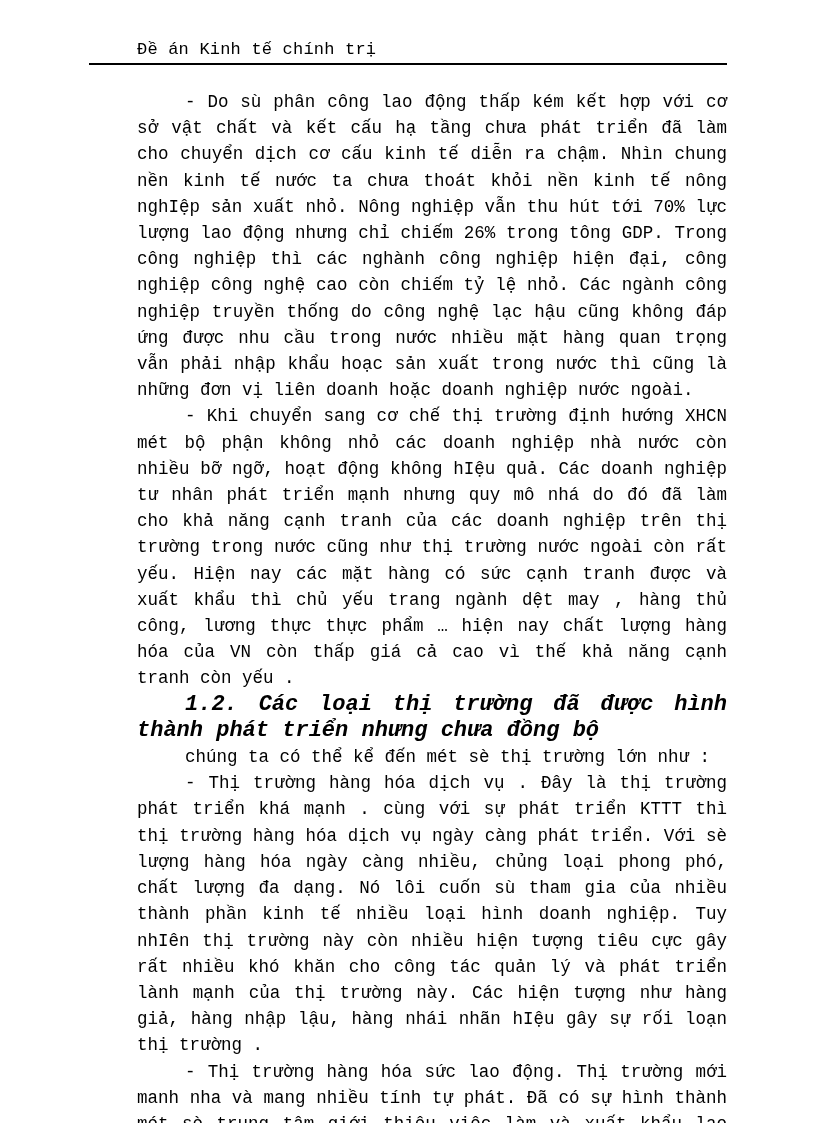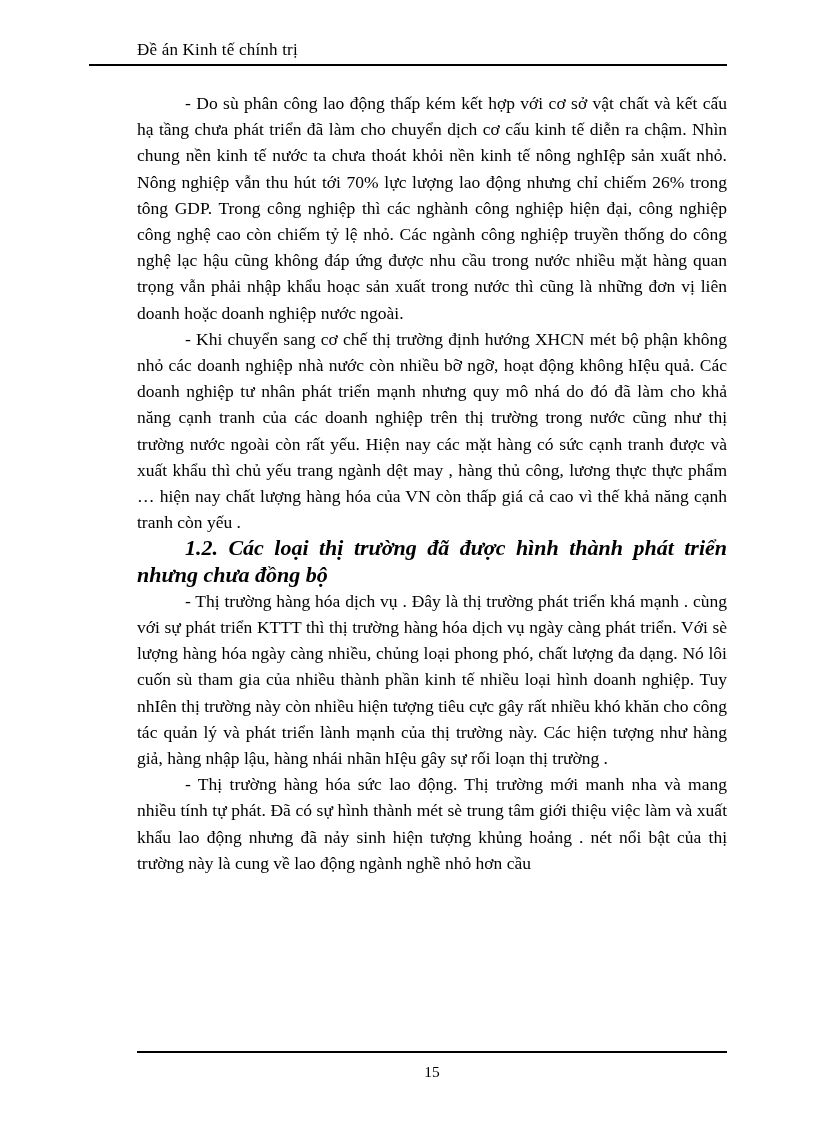--- a/index.html
+++ b/index.html
@@ -7,21 +7,21 @@
       padding: 0;
       background: #ffffff;
     }
     .page {
       position: relative;
       width: 816px;
       height: 1123px;
       margin: 0 auto;
       background: #ffffff;
       color: #000000;
-      font-family: Liberation Serif, serif;
+      font-family: Liberation Mono, monospace;
       display: flex;
       flex-direction: column;
       box-sizing: border-box;
       overflow: hidden;
     }
     .page-header {
       margin: 40px 89px 0 89px;
       border-bottom: 2px solid #000;
       padding: 0 0 4px 48px;
       font-size: 17px;
@@ -67,20 +67,21 @@
 <div class="page">
 
   <header class="page-header">
     <span>Đề án Kinh tế chính trị</span>
   </header>
 
   <main class="page-body">
     <p class="para">- Do sù phân công lao động thấp kém kết hợp với cơ sở vật chất và kết cấu hạ tầng chưa phát triển đã làm cho chuyển dịch cơ cấu kinh tế diễn ra chậm. Nhìn chung nền kinh tế nước ta chưa thoát khỏi nền kinh tế nông nghIệp sản xuất nhỏ. Nông nghiệp vẫn thu hút tới 70% lực lượng lao động nhưng chỉ chiếm 26% trong tông GDP. Trong công nghiệp thì các nghành công nghiệp hiện đại, công nghiệp công nghệ cao còn chiếm tỷ lệ nhỏ. Các ngành công nghiệp truyền thống do công nghệ lạc hậu cũng không đáp ứng được nhu cầu trong nước nhiều mặt hàng quan trọng vẫn phải nhập khẩu hoạc sản xuất trong nước thì cũng là những đơn vị liên doanh hoặc doanh nghiệp nước ngoài.</p>
     <p class="para">- Khi chuyển sang cơ chế thị trường định hướng XHCN mét bộ phận không nhỏ các doanh nghiệp nhà nước còn nhiều bỡ ngỡ, hoạt động không hIệu quả. Các doanh nghiệp tư nhân phát triển mạnh nhưng quy mô nhá do đó đã làm cho khả năng cạnh tranh của các doanh nghiệp trên thị trường trong nước cũng như thị trường nước ngoài còn rất yếu. Hiện nay các mặt hàng có sức cạnh tranh được và xuất khẩu thì chủ yếu trang ngành dệt may , hàng thủ công, lương thực thực phẩm … hiện nay chất lượng hàng hóa của VN còn thấp giá cả cao vì thế khả năng cạnh tranh còn yếu .</p>
     <h2 class="section-heading">1.2. Các loại thị trường đã được hình thành phát triển nhưng chưa đồng bộ</h2>
+    <p class="para">chúng ta có thể kể đến mét sè thị trường lớn như :</p>
     <p class="para">- Thị trường hàng hóa dịch vụ . Đây là thị trường phát triển khá mạnh . cùng với sự phát triển KTTT thì thị trường hàng hóa dịch vụ ngày càng phát triển. Với sè lượng hàng hóa ngày càng nhiều, chủng loại phong phó, chất lượng đa dạng. Nó lôi cuốn sù tham gia của nhiều thành phần kinh tế nhiều loại hình doanh nghiệp. Tuy nhIên thị trường này còn nhiều hiện tượng tiêu cực gây rất nhiều khó khăn cho công tác quản lý và phát triển lành mạnh của thị trường này. Các hiện tượng như hàng giả, hàng nhập lậu, hàng nhái nhãn hIệu gây sự rối loạn thị trường .</p>
     <p class="para">- Thị trường hàng hóa sức lao động. Thị trường mới manh nha và mang nhiều tính tự phát. Đã có sự hình thành mét sè trung tâm giới thiệu việc làm và xuất khẩu lao động nhưng đã nảy sinh hiện tượng khủng hoảng . nét nổi bật của thị trường này là cung về lao động ngành nghề nhỏ hơn cầu</p>
   </main>
 
   <footer class="page-footer">
     <div class="footer-rule"></div>
     <div class="page-number">15</div>
   </footer>
 
 </div>

